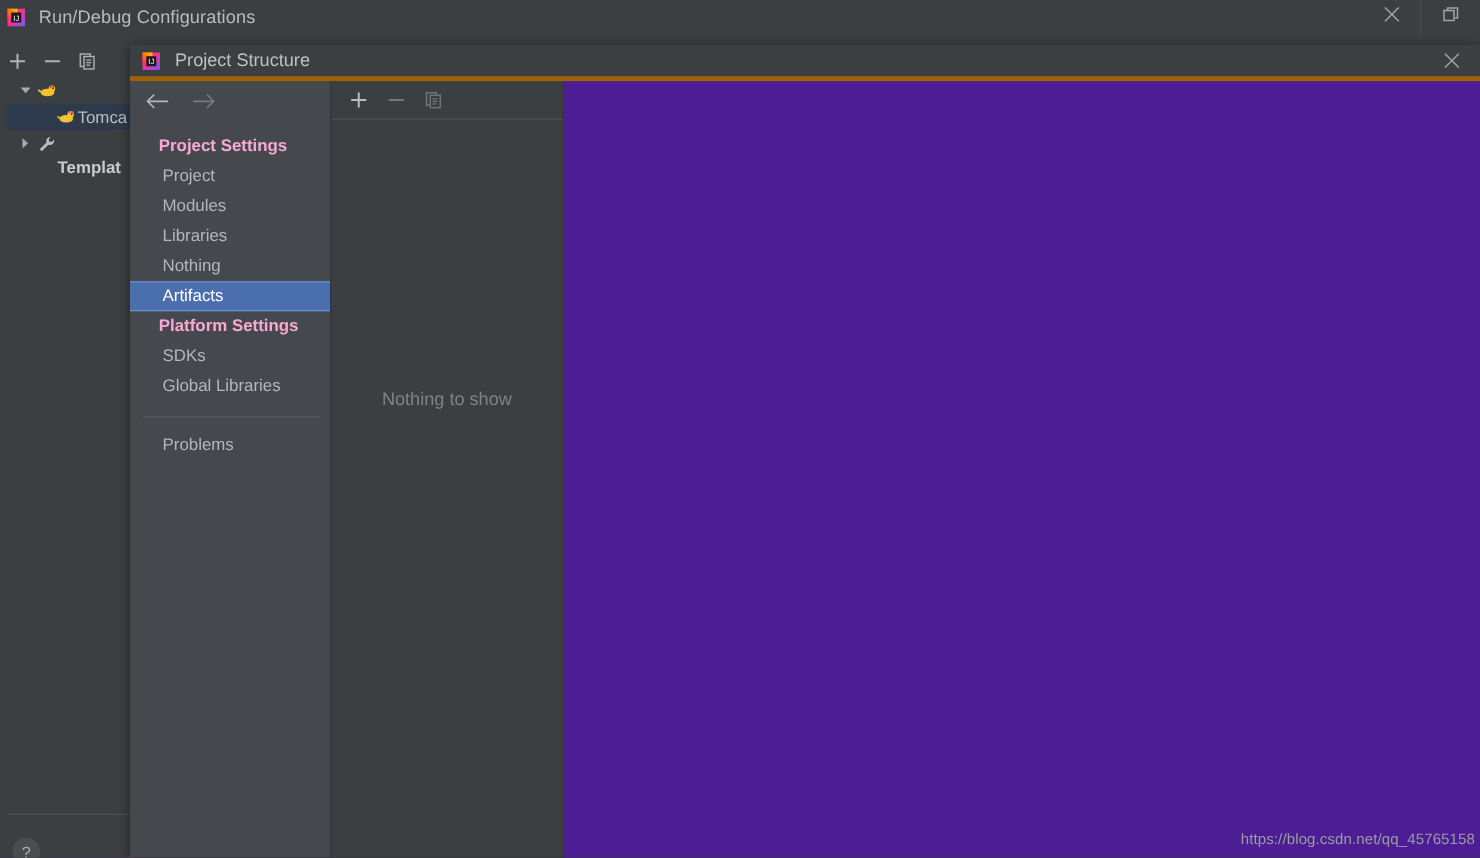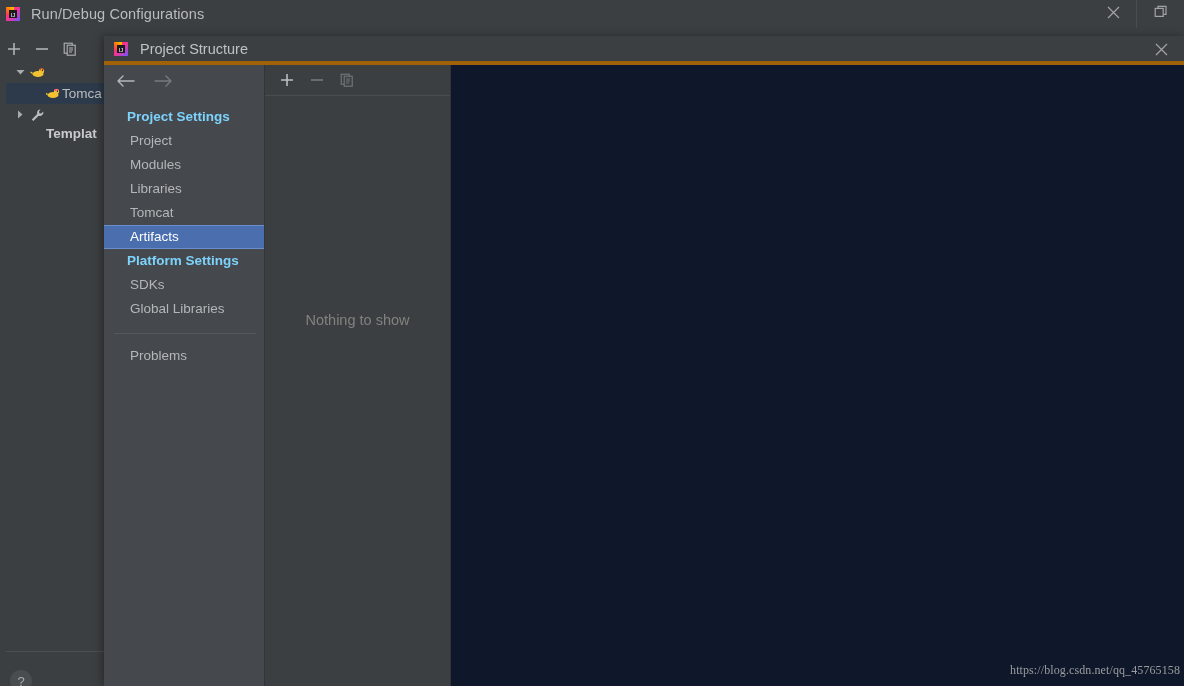--- a/index.html
+++ b/index.html
@@ -127,21 +127,21 @@
     border-right: 1px solid #323437;
     display: flex; flex-direction: column;
   }
   .ps-nav {
     height: 36px; display: flex; align-items: center;
     padding-left: 10px; gap: 16px;
   }
   .nav-arrow { width: 22px; height: 22px; display: flex; align-items: center; justify-content: center; }
   .ps-side-list { padding-top: 4px; }
   .side-group {
-    font-size: 13.5px; font-weight: bold; color: #7dd3fc;
+    font-size: 13.5px; font-weight: bold; color: #f9a8d4;
     padding: 4px 0 4px 23px; line-height: 16px;
   }
   .side-item {
     font-size: 13.5px; color: #b4b7b9;
     padding: 4px 0 4px 26px; line-height: 16px;
   }
   .side-item.selected {
     background: #4b6eaf; color: #ffffff;
     border: 1px solid #6a8ecb;
     border-left: none; border-right: none;
@@ -169,23 +169,22 @@
     flex: 1; position: relative;
   }
   .nothing-to-show {
     position: absolute; left: 0; right: 0; top: 216px;
     text-align: center;
     font-size: 14.5px; color: #80837f;
   }
 
   
   .ps-editor {
-    flex: 1; background: #0f172a;
+    flex: 1; background: #4c1d95;
     position: relative;
-    font-family: Liberation Serif, serif;
   }
 
   
   .watermark {
     position: absolute; right: 4px; bottom: 8px;
     font-size: 12px; color: #9a9d9f;
     letter-spacing: .1px;
   }
 </style>
 </head>
@@ -361,21 +360,21 @@
               </svg>
             </span>
           </span>
         </div>
 
         <div class="ps-side-list">
           <div class="side-group">Project Settings</div>
           <div class="side-item">Project</div>
           <div class="side-item">Modules</div>
           <div class="side-item">Libraries</div>
-          <div class="side-item">Tomcat</div>
+          <div class="side-item">Nothing</div>
           <div class="side-item selected">Artifacts</div>
           <div class="side-group">Platform Settings</div>
           <div class="side-item">SDKs</div>
           <div class="side-item">Global Libraries</div>
           <div class="side-divider"></div>
           <div class="side-item">Problems</div>
         </div>
       </div>
 
       <div class="ps-detail">

